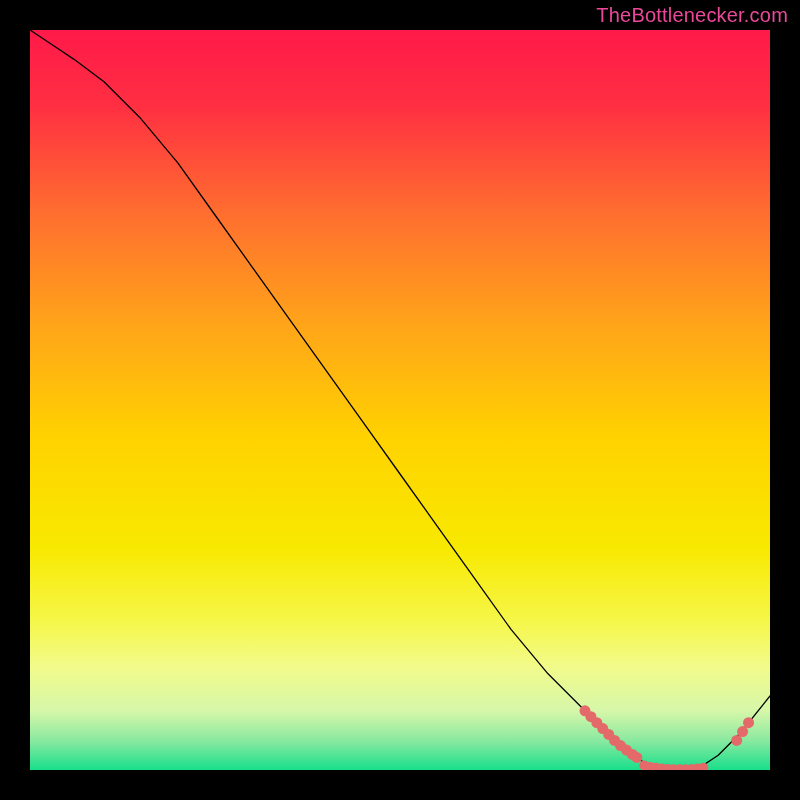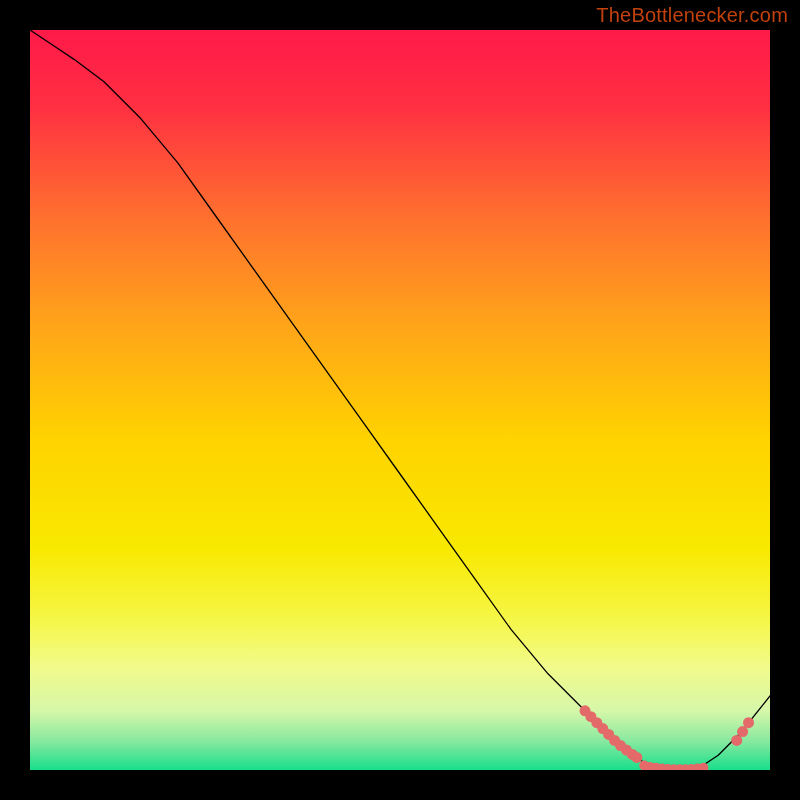--- a/index.html
+++ b/index.html
@@ -14,21 +14,21 @@
   .frame {
     position: relative;
     width: 800px;
     height: 800px;
     background: #000;
   }
   .attribution {
     position: absolute;
     top: 4px;
     right: 12px;
-    color: #c2410c;
+    color: #ec4899;
     font-size: 20px;
     font-family: Arial, sans-serif;
     letter-spacing: 0.2px;
   }
   .plot {
     position: absolute;
     left: 30px;
     top: 30px;
     width: 740px;
     height: 740px;

